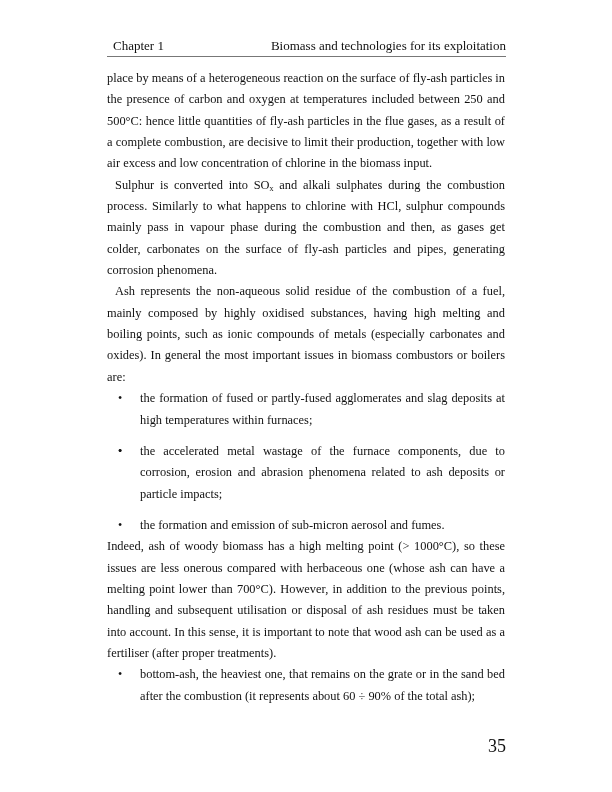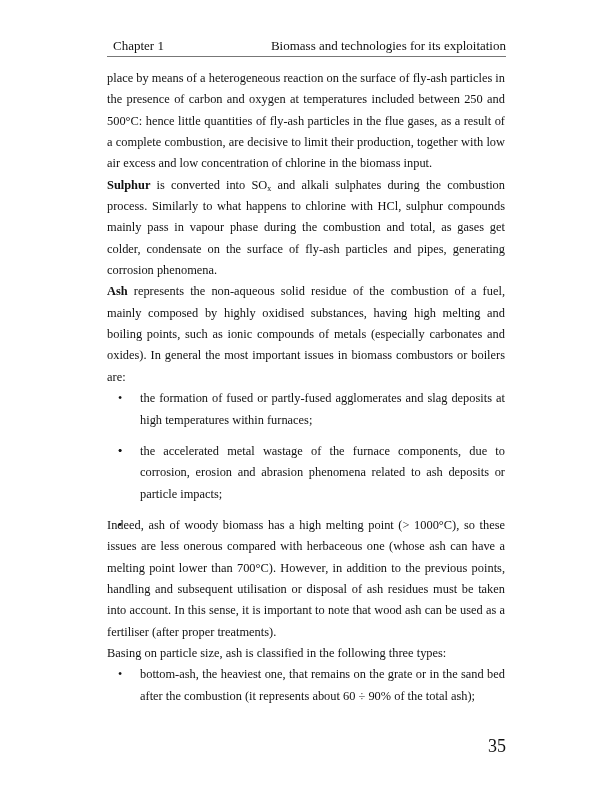--- a/index.html
+++ b/index.html
@@ -9,47 +9,46 @@
   .hdr-left { left:113px; }
   .hdr-right { right:106px;text-align:right; }
   .rule { position:absolute; left:107px; top:56px; width:399px; height:0; border-top:1px solid #777; }
   .body { position:absolute; left:107px; top:68px; width:398px; font-size:12.4px; line-height:21.35px; }
   p { margin:0; text-align:justify; }
   ul { margin:0; padding:0; list-style:none; }
   li { position:relative; padding-left:33px; text-align:justify; margin-top:10px; }
   li:first-child { margin-top:0; }
   ul.list1 { margin-top:0; }
   li .bullet { position:absolute; left:11px; top:0; font-size:12px; }
-  b { font-weight:bold; }
+  b { font-weight:normal;margin-left:8px; }
   sub { font-size:8px; vertical-align:-2px; line-height:0; }
   .pageno { position:absolute; right:106px; top:736px; font-size:18px; }
 </style>
 </head>
 <body>
 
 <div class="hdr hdr-left">Chapter 1</div>
 <div class="hdr hdr-right">Biomass and technologies for its exploitation</div>
 <div class="rule"></div>
 
 <div class="body">
   <p>place by means of a heterogeneous reaction on the surface of fly-ash particles in the presence of carbon and oxygen at temperatures included between 250 and 500°C: hence little quantities of fly-ash particles in the flue gases, as a result of a complete combustion, are decisive to limit their production, together with low air excess and low concentration of chlorine in the biomass input.</p>
 
-  <p><b>Sulphur</b><span> is converted into SO</span><sub>x</sub><span> and alkali sulphates during the combustion process. Similarly to what happens to chlorine with HCl, sulphur compounds mainly pass in vapour phase during the combustion and total, as gases get colder, condensate on the surface of fly-ash particles and pipes, generating corrosion phenomena.</span></p>
+  <p><b>Sulphur</b><span> is converted into SO</span><sub>x</sub><span> and alkali sulphates during the combustion process. Similarly to what happens to chlorine with HCl, sulphur compounds mainly pass in vapour phase during the combustion and then, as gases get colder, carbonates on the surface of fly-ash particles and pipes, generating corrosion phenomena.</span></p>
 
   <p><b>Ash</b><span> represents the non-aqueous solid residue of the combustion of a fuel, mainly composed by highly oxidised substances, having high melting and boiling points, such as ionic compounds of metals (especially carbonates and oxides). In general the most important issues in biomass combustors or boilers are:</span></p>
 
   <ul class="list1">
     <li><span class="bullet">•</span><span>the formation of fused or partly-fused agglomerates and slag deposits at high temperatures within furnaces;</span></li>
     <li><span class="bullet">•</span></li>
     <li><span class="bullet">•</span><span>the accelerated metal wastage of the furnace components, due to corrosion, erosion and abrasion phenomena related to ash deposits or particle impacts;</span></li>
-    <li><span class="bullet">•</span></li>
+    <li><span class="bullet">•</span><span>the formation and emission of sub-micron aerosol and fumes.</span></li>
   </ul>
 
   <p>Indeed, ash of woody biomass has a high melting point (&gt; 1000°C), so these issues are less onerous compared with herbaceous one (whose ash can have a melting point lower than 700°C). However, in addition to the previous points, handling and subsequent utilisation or disposal of ash residues must be taken into account. In this sense, it is important to note that wood ash can be used as a fertiliser (after proper treatments).</p>
-  <p>Basing on particle size, ash is classified in the following three types:</p>
 
   <ul class="list2">
     <li><span class="bullet">•</span><span>bottom-ash, the heaviest one, that remains on the grate or in the sand bed after the combustion (it represents about 60 ÷ 90% of the total ash);</span></li>
 
   </ul>
 </div>
 
 <div class="pageno">35</div>
 
 </body></html>

